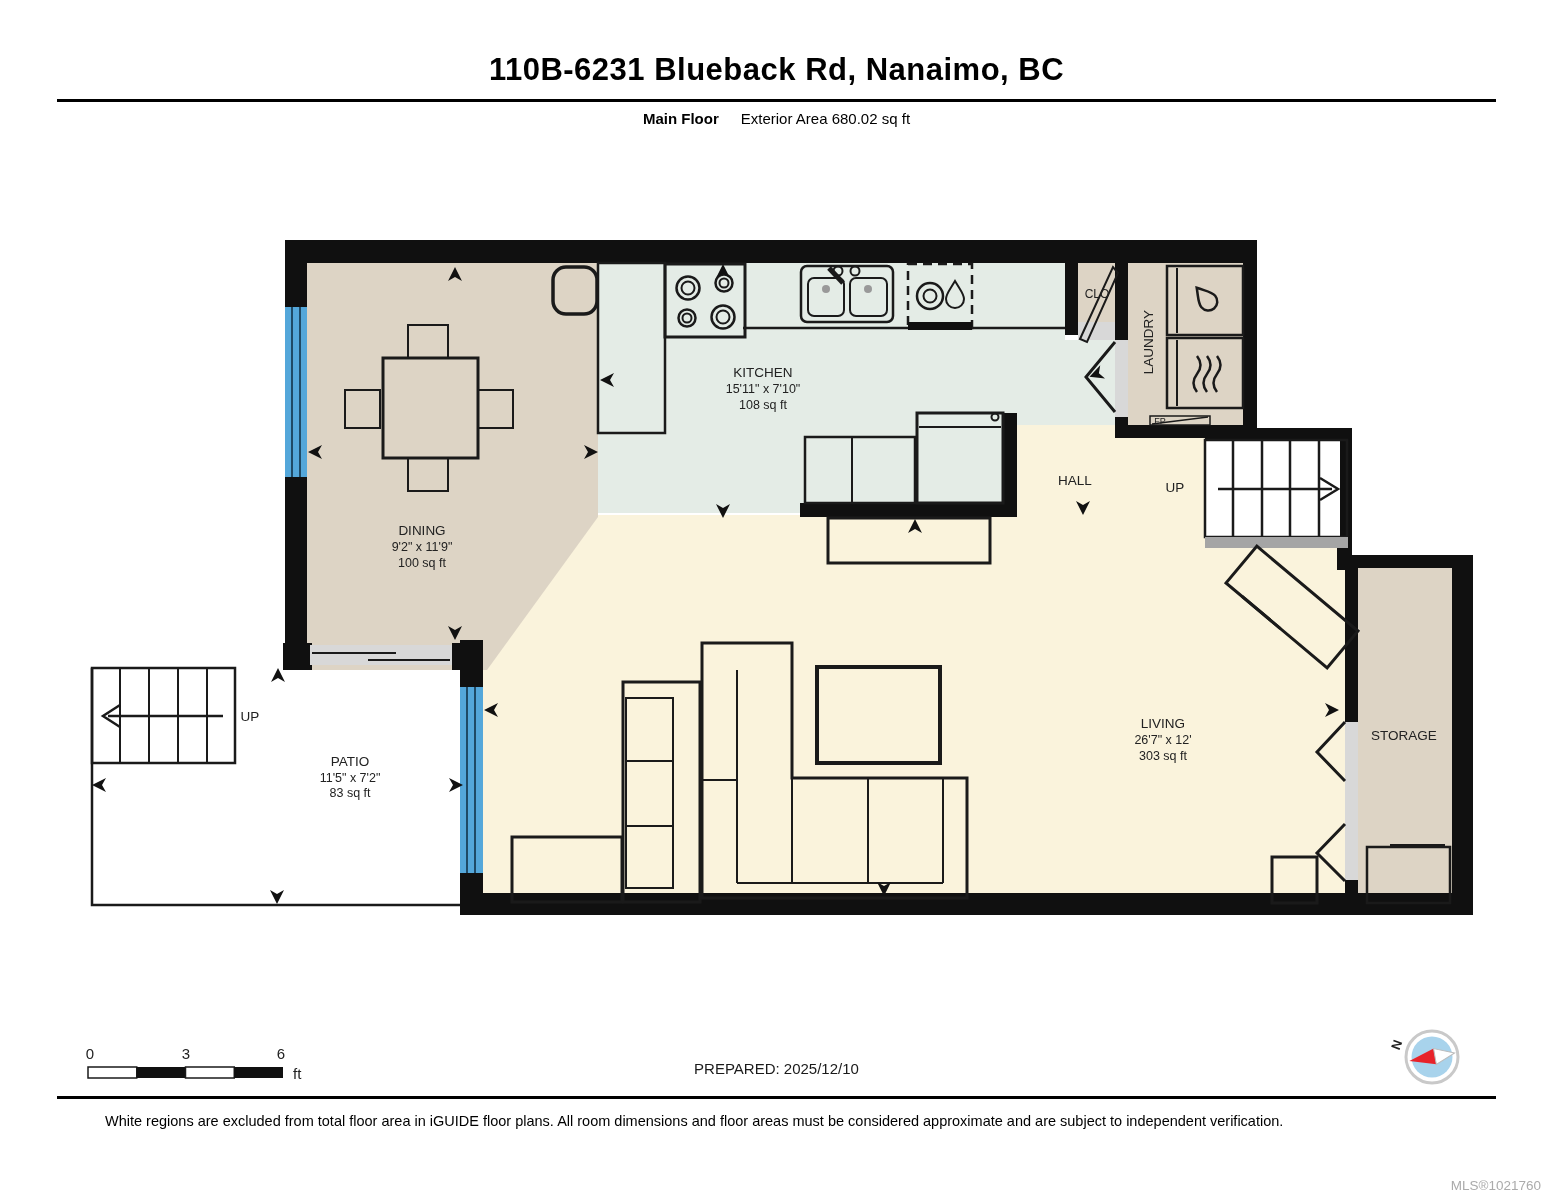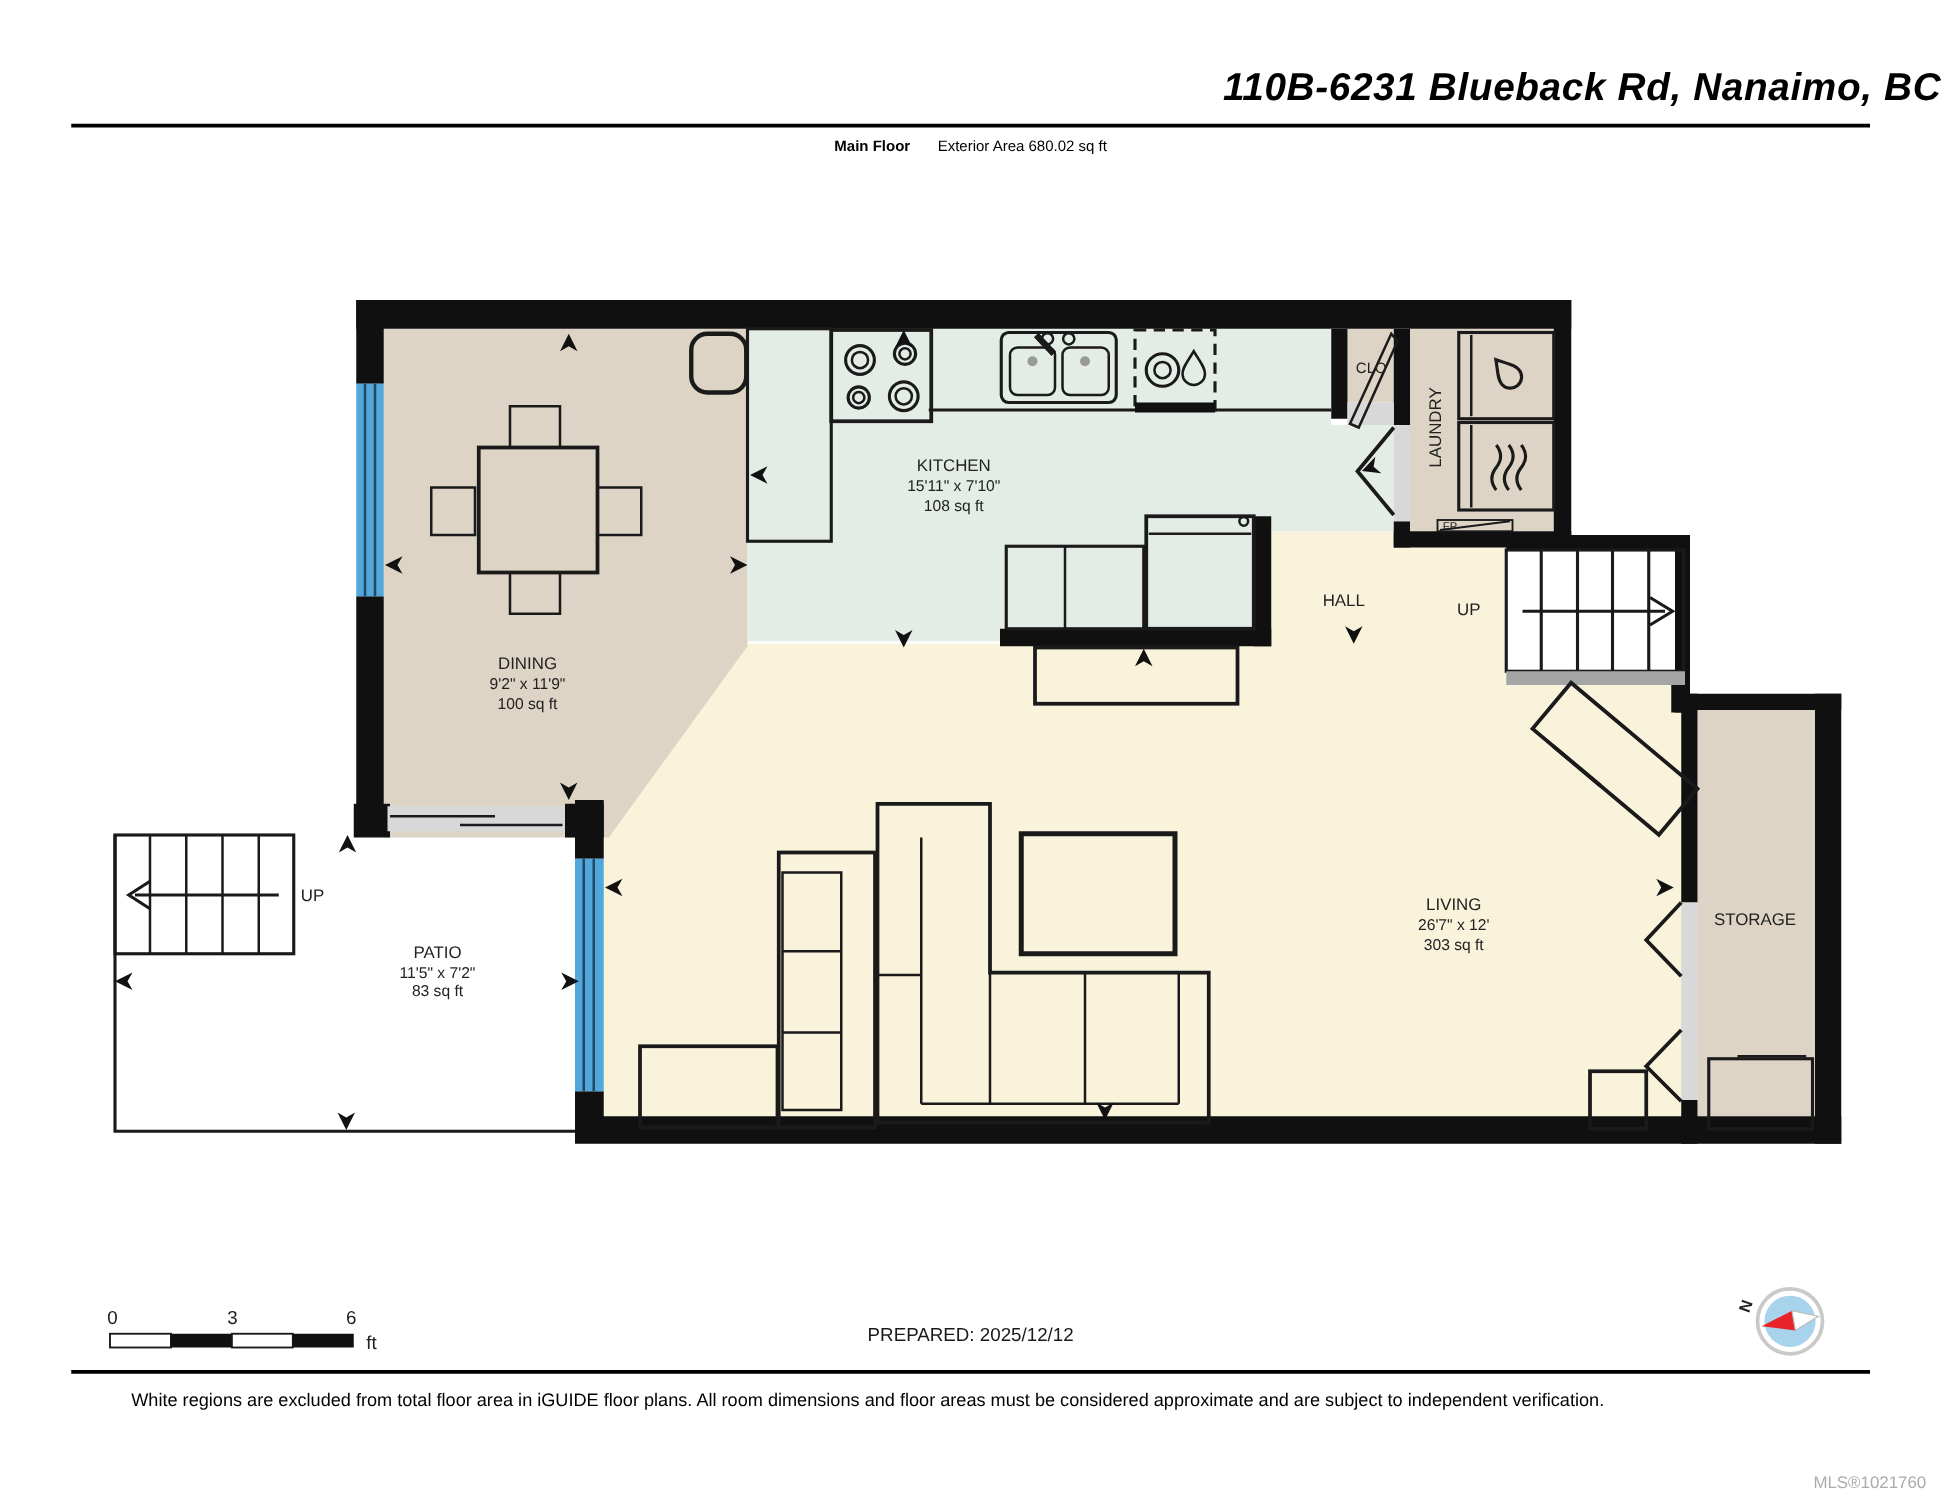--- a/index.html
+++ b/index.html
@@ -1,21 +1,21 @@
 <!DOCTYPE html>
 <html style="--c-wall: #101010; --c-tan: #ddd4c5; --c-mint: #e4ece6; --c-cream: #faf3dc; --c-blue: #54a7da; --c-graylight: #d8d8d8; --c-graymid: #a5a5a5; --c-compassblue: #a8d3ec; --c-needlered: #e8232a; --c-mlsgray: #ababab;"><head>
 <meta charset="utf-8">
 <style>
   html,body{margin:0;padding:0;background:#fff;}
   #page{position:relative;width:1553px;height:1200px;background:#fff;overflow:hidden;
         font-family:"Liberation Sans",sans-serif;}
   .abs{position:absolute;}
-  #title{left:0;right:0;top:52px;text-align:right;font-size:31px;font-weight:bold;color:#000;letter-spacing:.5px;font-style:italic;}
+  #title{left:0;right:0;top:52px;text-align:center;font-size:31px;font-weight:bold;color:#000;letter-spacing:.5px;}
   .rule{left:57px;width:1439px;height:3px;background:#000;}
-  #subtitle{left:0;right:0;top:110px;text-align:center;font-size:12px;color:#000;}
+  #subtitle{left:0;right:0;top:110px;text-align:center;font-size:15px;color:#000;}
   #subtitle .floor{font-weight:bold;margin-right:22px;}
   #prepared{left:0;right:0;top:1060px;text-align:center;font-size:15px;color:#1a1a1a;}
   #disclaimer{left:57px;top:1113px;font-size:14.5px;color:#000;margin-left:48px;}
   #mls{right:12px;top:1178px;font-size:13.5px;color:#ababab;}
   svg{position:absolute;left:0;top:0;}
   
   .fw{fill:var(--c-wall);}   .fd{fill:var(--c-tan);}    .fk{fill:var(--c-mint);}
   .fl{fill:var(--c-cream);}  .fb{fill:var(--c-blue);}   .fgl{fill:var(--c-graylight);}
   .fgm{fill:var(--c-graymid);} .fwh{fill:#fff;}
   .ln{stroke:#1a1a1a;fill:none;}
@@ -289,17 +289,17 @@
       <circle cx="1432" cy="1057" r="26" fill="#fff" stroke="#c9c9c9" stroke-width="3"></circle>
       <circle cx="1432" cy="1057" r="20.5" fill="var(--c-compassblue)"></circle>
       <g transform="rotate(-10 1432 1057)">
         <polygon points="1409,1057 1435,1049 1435,1065" fill="var(--c-needlered)"></polygon>
         <polygon points="1455,1057 1435,1049 1435,1065" fill="#fff" stroke="#bbb" stroke-width="1"></polygon>
       </g>
       <text class="lbl" style="font-size:13px;font-weight:bold" transform="rotate(-70 1397 1045)" x="1397" y="1049">N</text>
     </g>
   </svg>
 
-  <div id="prepared" class="abs">PREPARED: 2025/12/12</div>
+  <div id="prepared" class="abs">PREPARED: 2025/12/10</div>
   <div class="rule abs" style="top:1096px;"></div>
   <div id="disclaimer" class="abs">White regions are excluded from total floor area in iGUIDE floor plans. All room dimensions and floor areas must be considered approximate and are subject to independent verification.</div>
   <div id="mls" class="abs">MLS®1021760</div>
 </div>
 
 </body></html>

